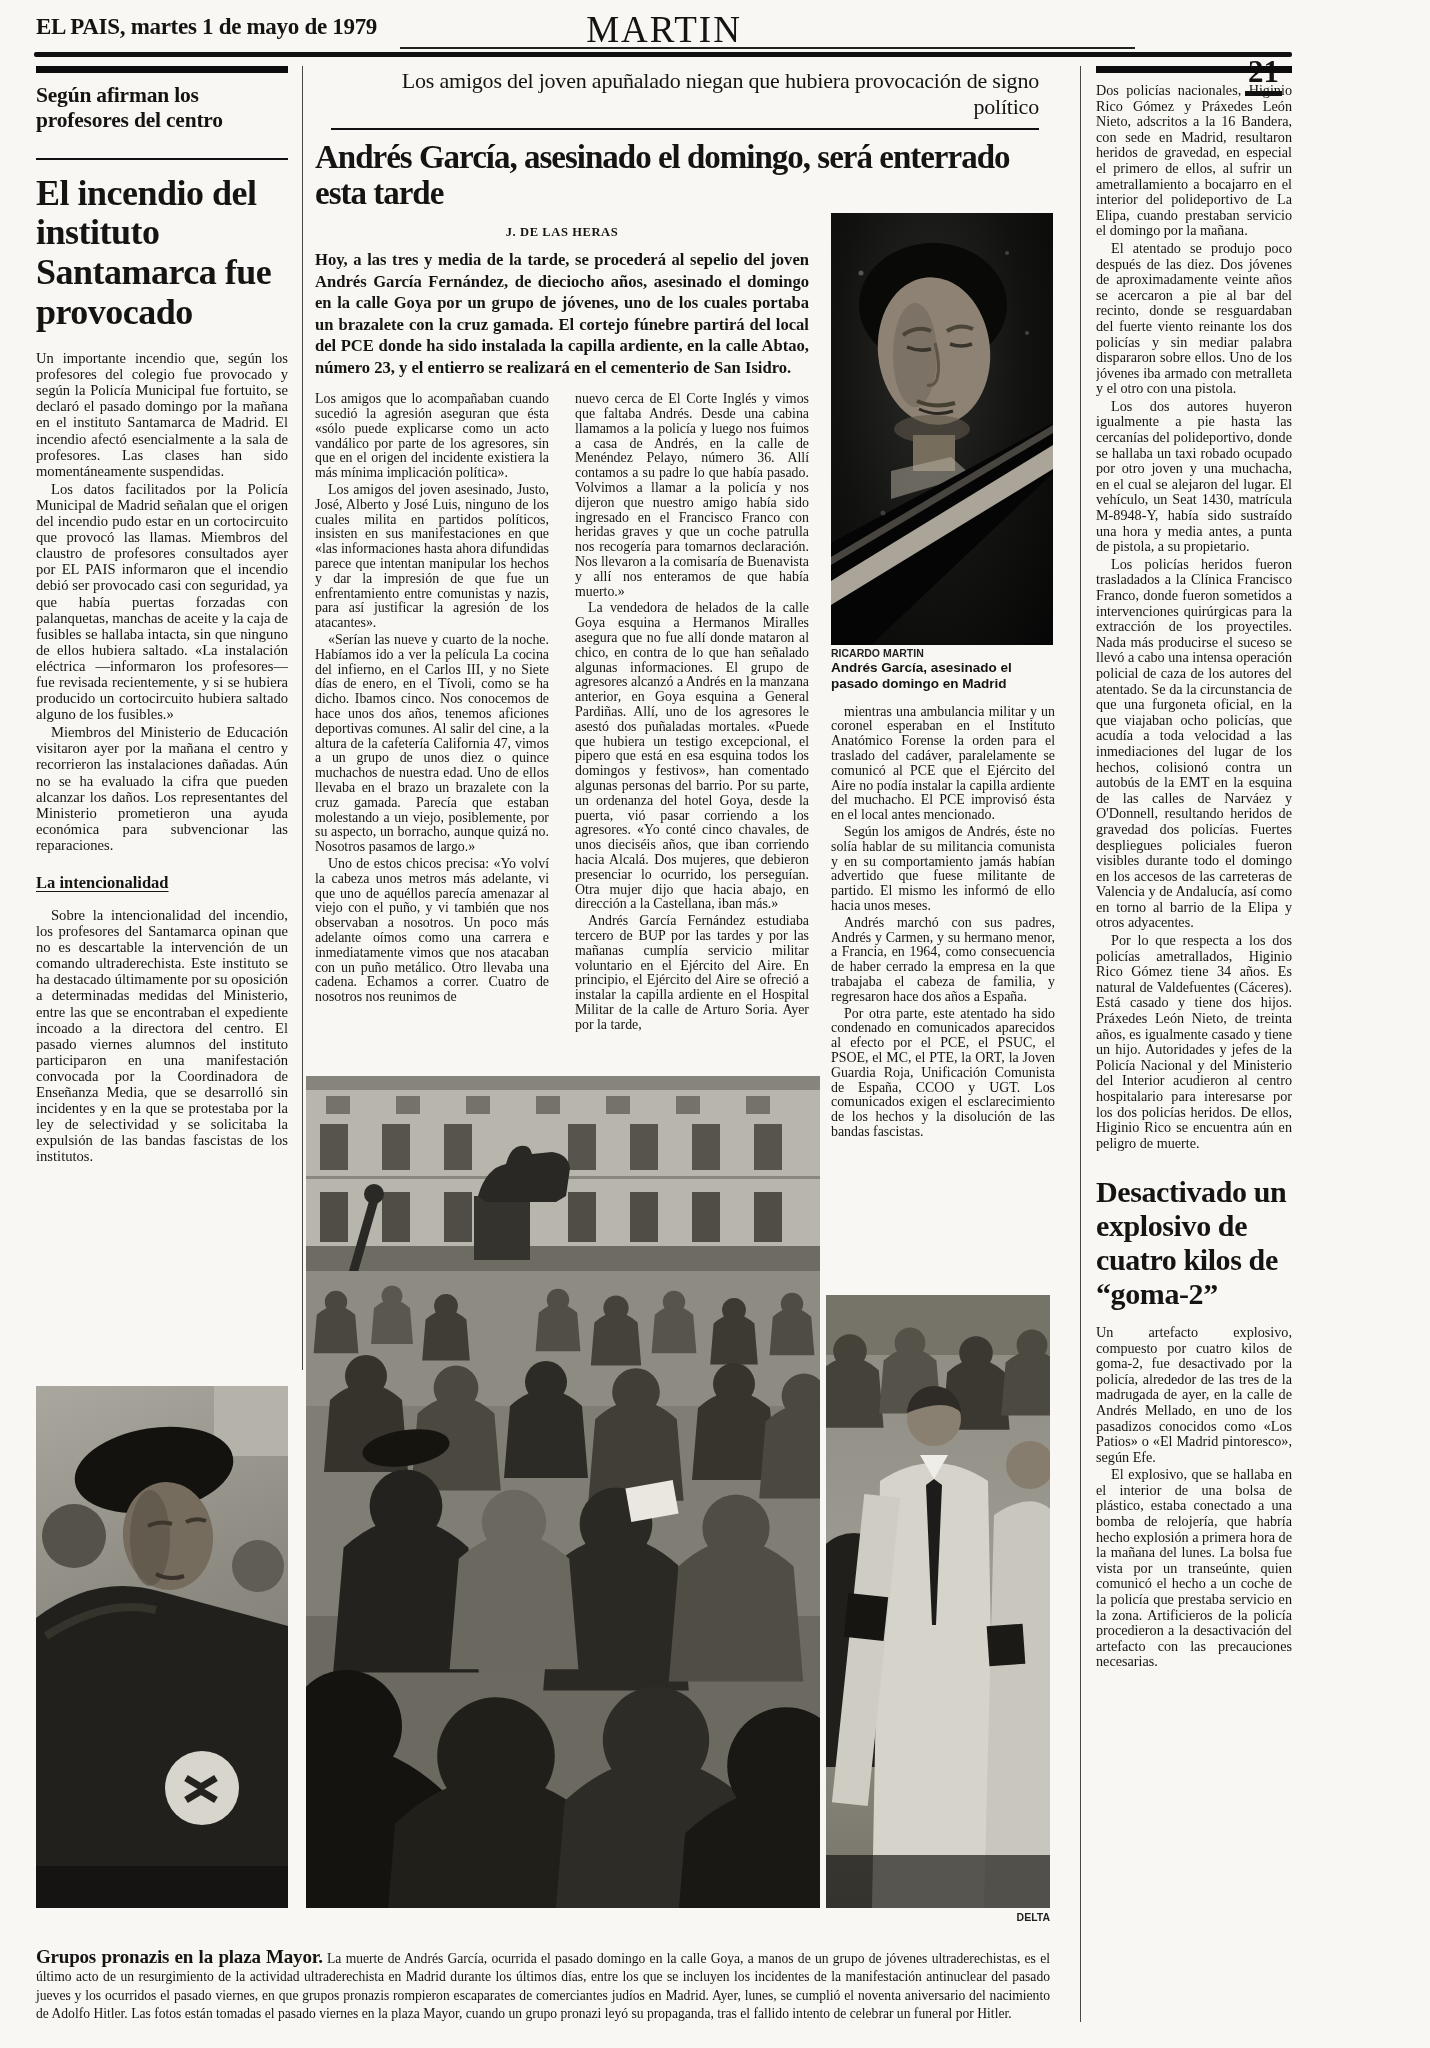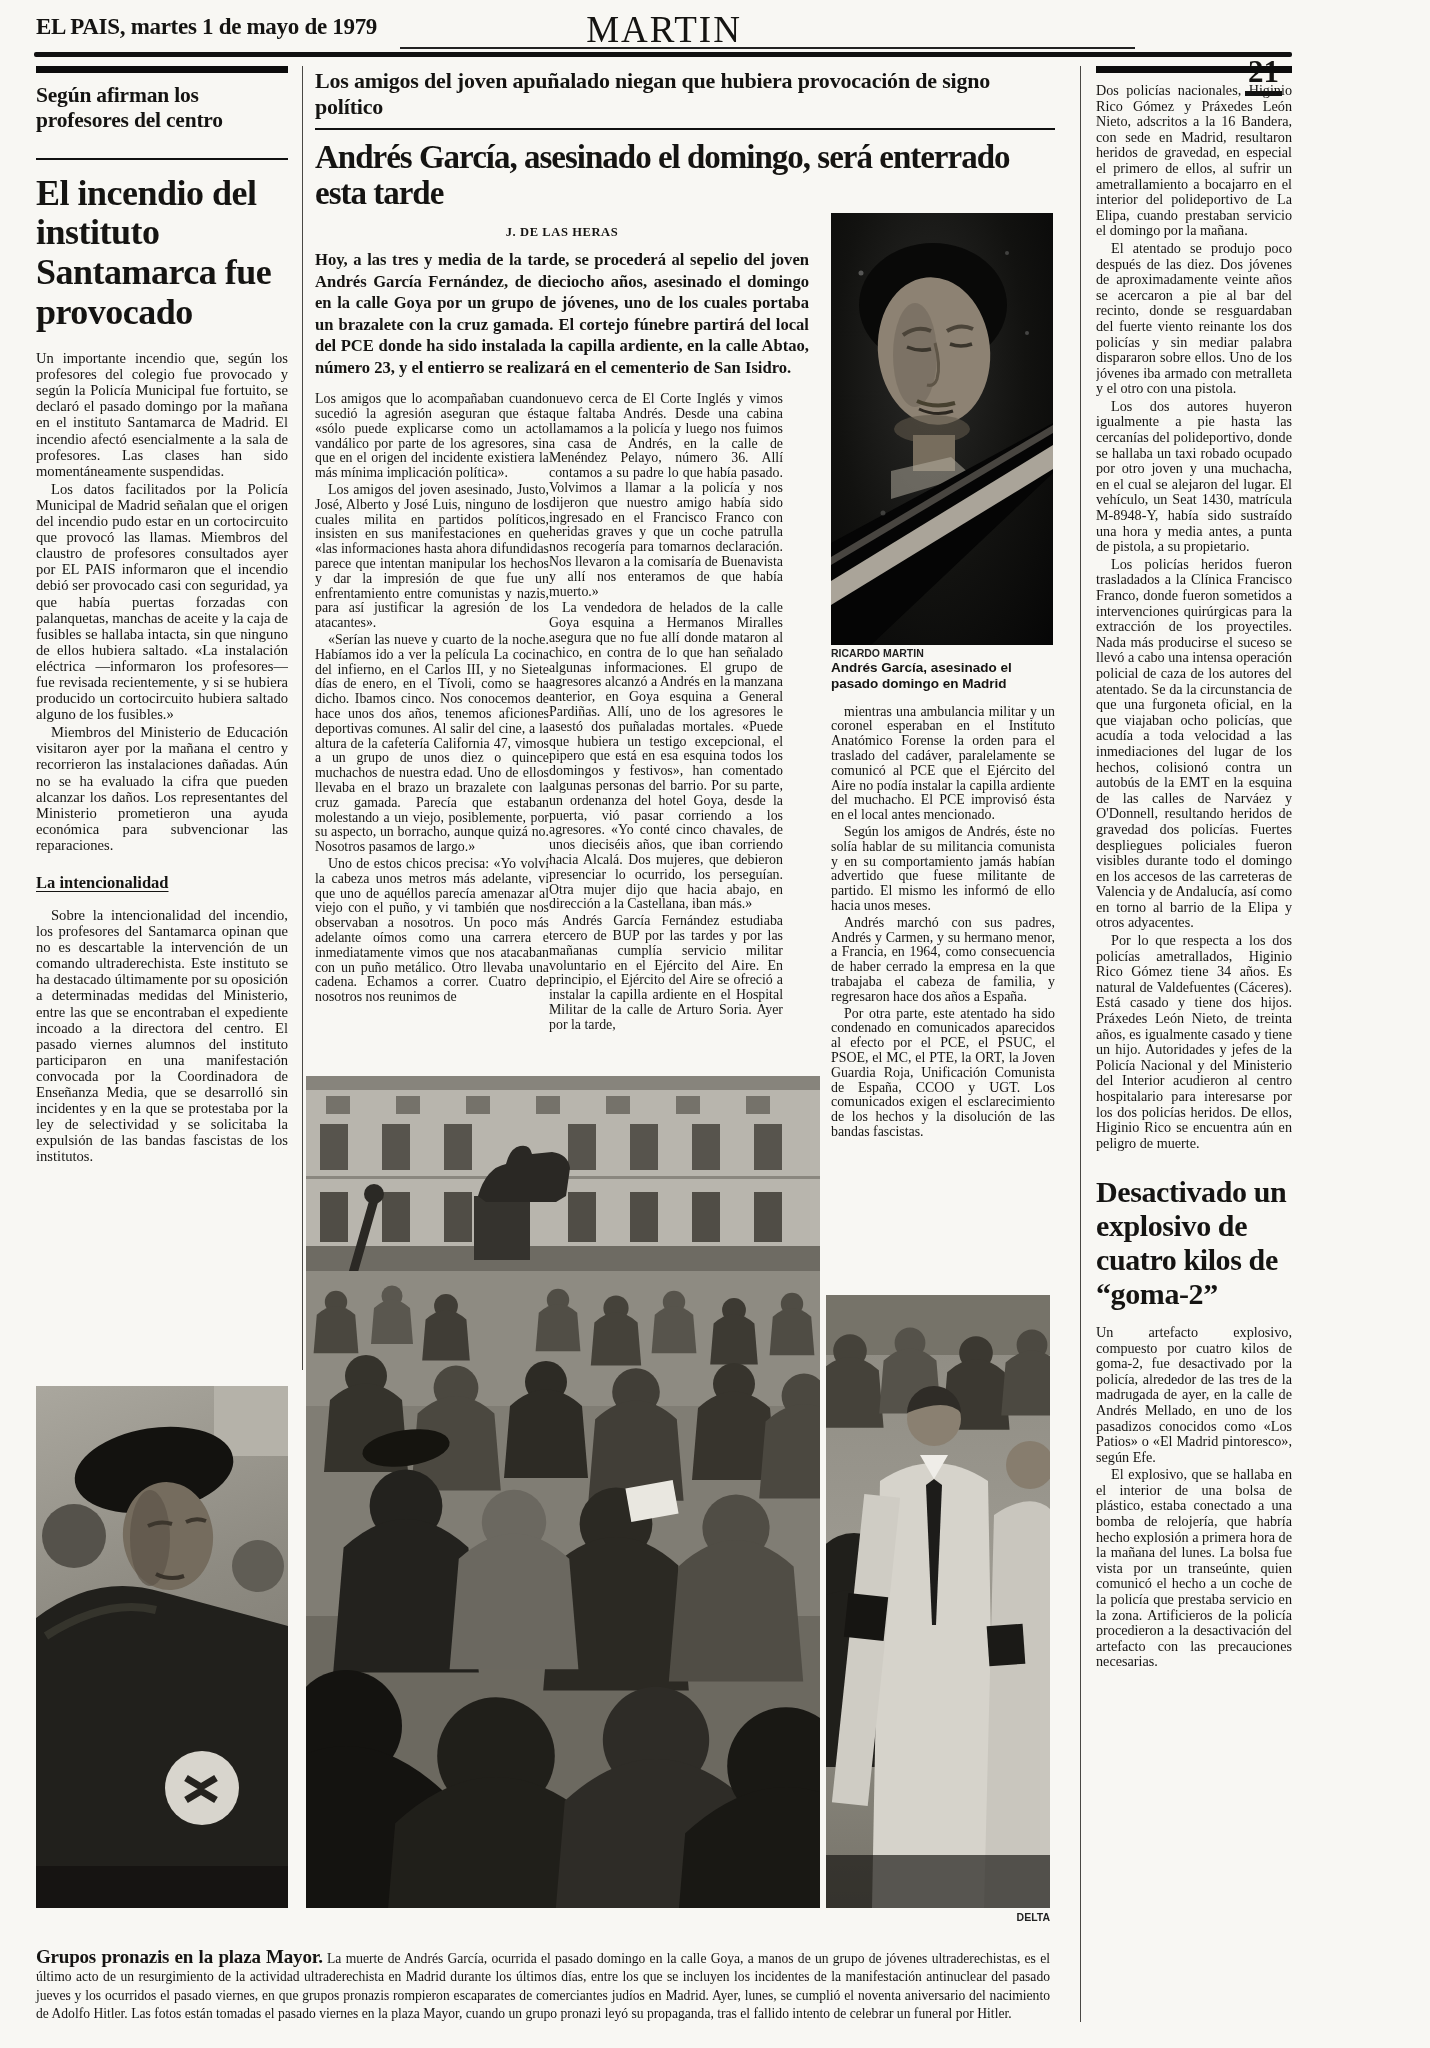--- a/index.html
+++ b/index.html
@@ -23,28 +23,28 @@
   
   .left-col{position:absolute;left:36px;top:66px;width:252px;height:1306px;overflow:hidden;}
   .kicker-left{font-size:21.5px;font-weight:bold;line-height:1.18;letter-spacing:-.2px;
     border-bottom:2.5px solid #111;padding-bottom:24px;margin:2px 0 14px;}
   .headline-left{font-size:36px;font-weight:bold;line-height:1.1;letter-spacing:-.5px;margin:0 0 18px;}
   .body-txt p{margin:0 0 2px;font-size:14.6px;line-height:16.1px;text-align:justify;text-indent:15px;}
   .body-txt p.noindent{text-indent:0;}
   .subhead{font-size:16.5px;font-weight:bold;margin:20px 0 14px;text-decoration:underline;text-underline-offset:3px;}
   
   .main-art{position:absolute;left:315px;top:66px;width:740px;}
-  .kicker-main{font-size:22px;font-weight:bold;letter-spacing:-.2px;border-bottom:2.5px solid #111;
-    padding:2px 0 8px;margin:0 0 10px;}
+  .kicker-main{font-size:22px;font-weight:normal;letter-spacing:-.2px;border-bottom:2.5px solid #111;
+    padding:2px 0 8px;margin:0 16px 10px;text-align:right;}
   .headline-main{font-size:33px;font-weight:bold;line-height:1.08;letter-spacing:-1px;margin:0 0 2px;}
   .main-row{display:flex;gap:22px;}
   .main-left{width:494px;}
   .byline{text-align:center;font-size:12.5px;font-weight:bold;letter-spacing:.6px;margin:12px 0 9px;}
   .lead{font-size:16.6px;font-weight:bold;line-height:21.5px;text-align:justify;margin:0 0 14px;}
-  .cols2{display:flex;}
+  .cols2{display:flex;gap:26px;}
   .ncol{width:234px;height:648px;overflow:hidden;}
   .ncol p, .col3 p{margin:0 0 2px;font-size:13.9px;line-height:14.8px;text-align:justify;text-indent:13px;}
   .ncol p.noindent{text-indent:0;}
   .main-right{width:224px;}
   .photo-face{width:222px;height:432px;background:radial-gradient(ellipse at 45% 35%, #2a2a28 0%, #121210 55%, #060606 100%);
     overflow:hidden;position:relative;}
   .credit{font-family:"Liberation Sans", sans-serif;font-size:10.5px;font-weight:bold;color:#222;margin:2px 0 1px;}
   .photo-cap{font-family:"Liberation Sans", sans-serif;font-size:13.5px;font-weight:bold;line-height:1.2;margin:0 0 12px;}
   .col3{width:224px;height:572px;overflow:hidden;}
   

